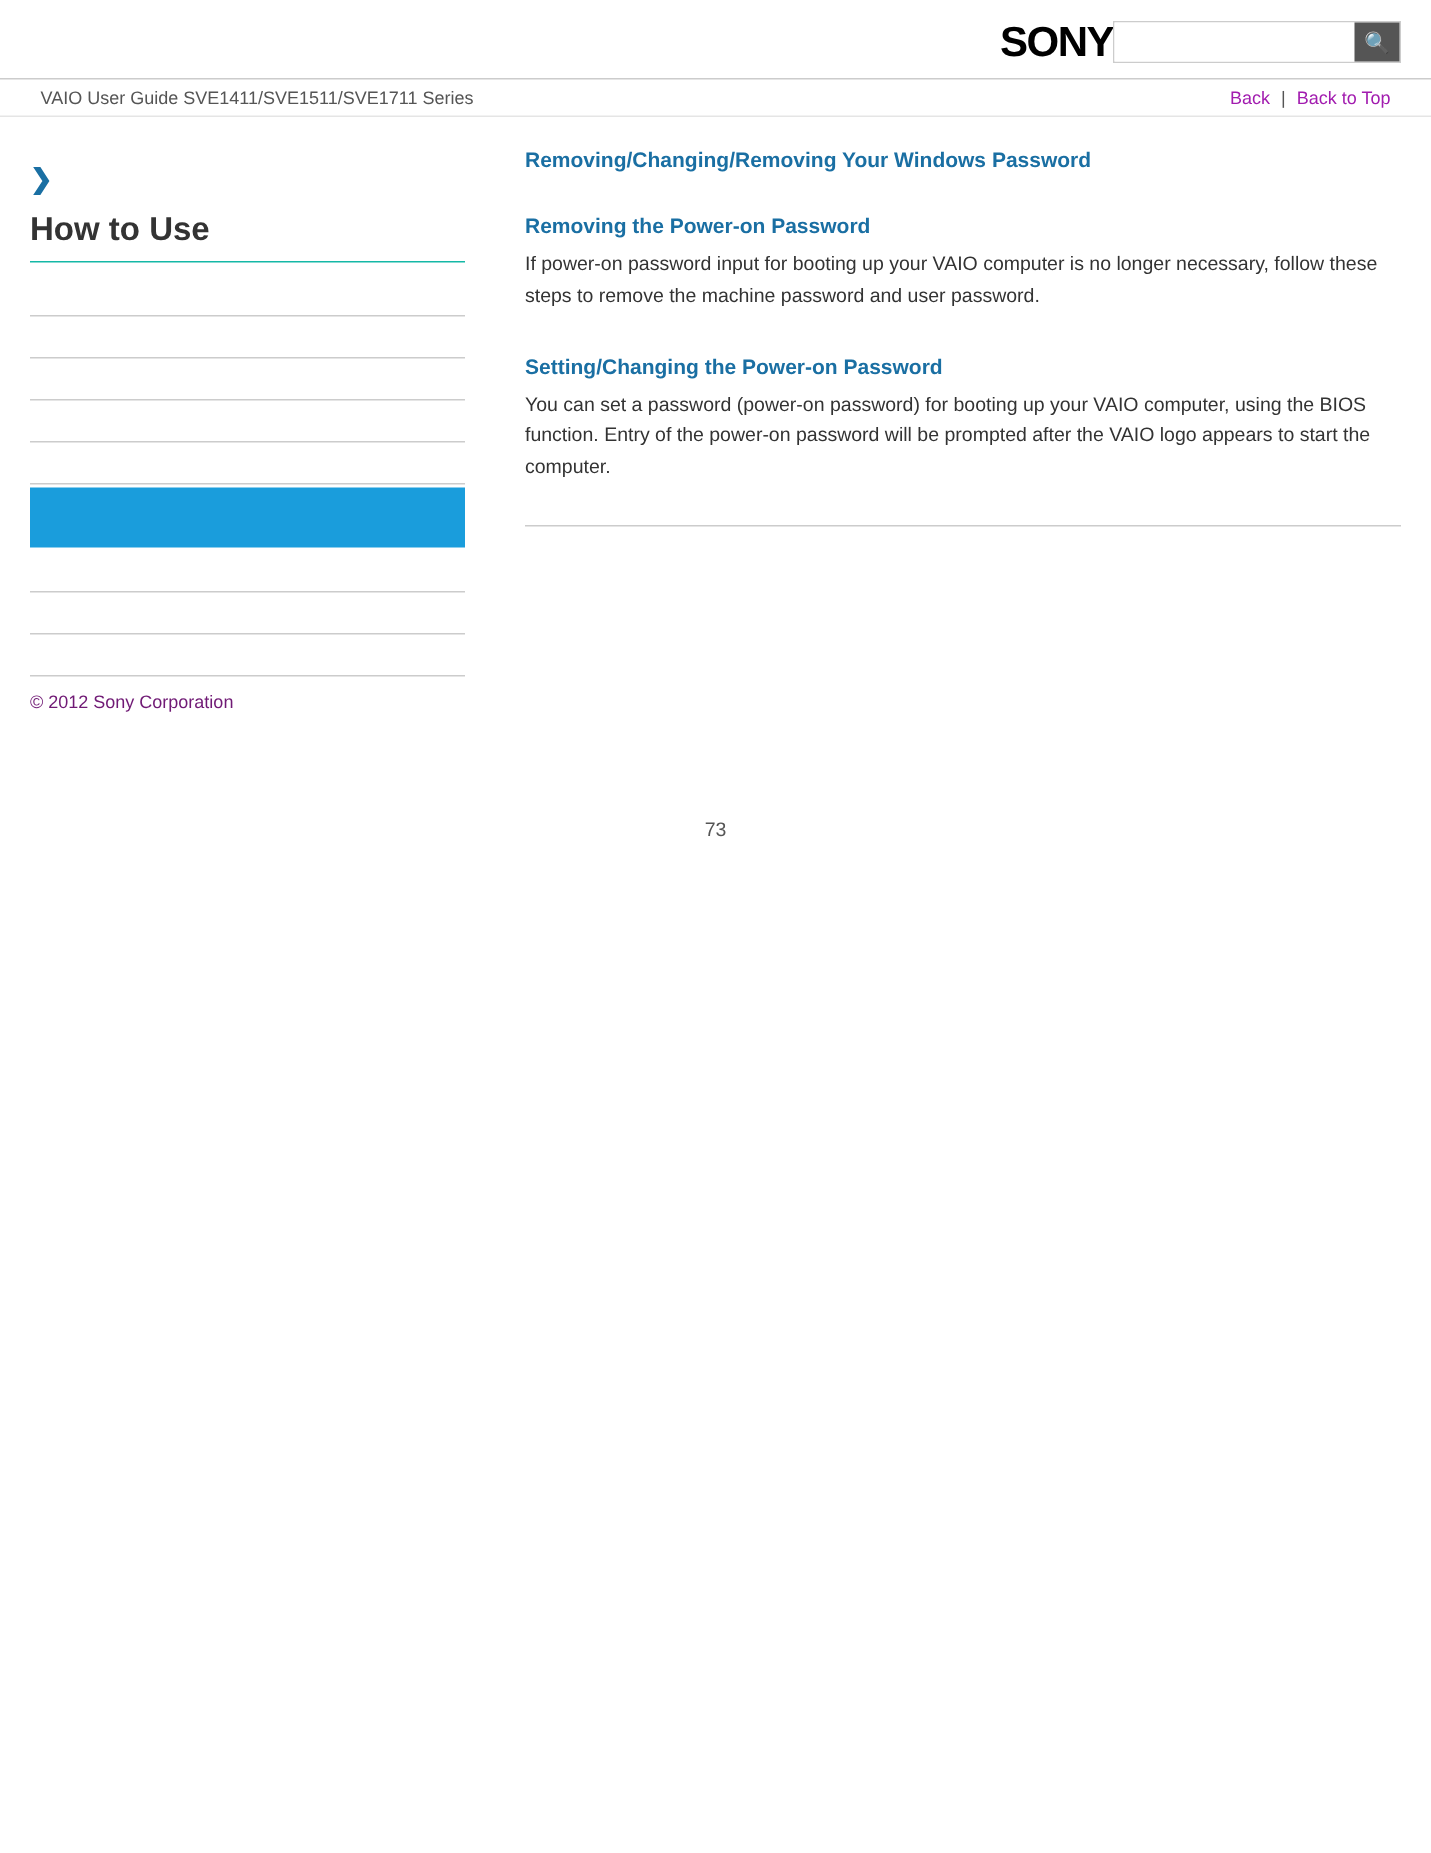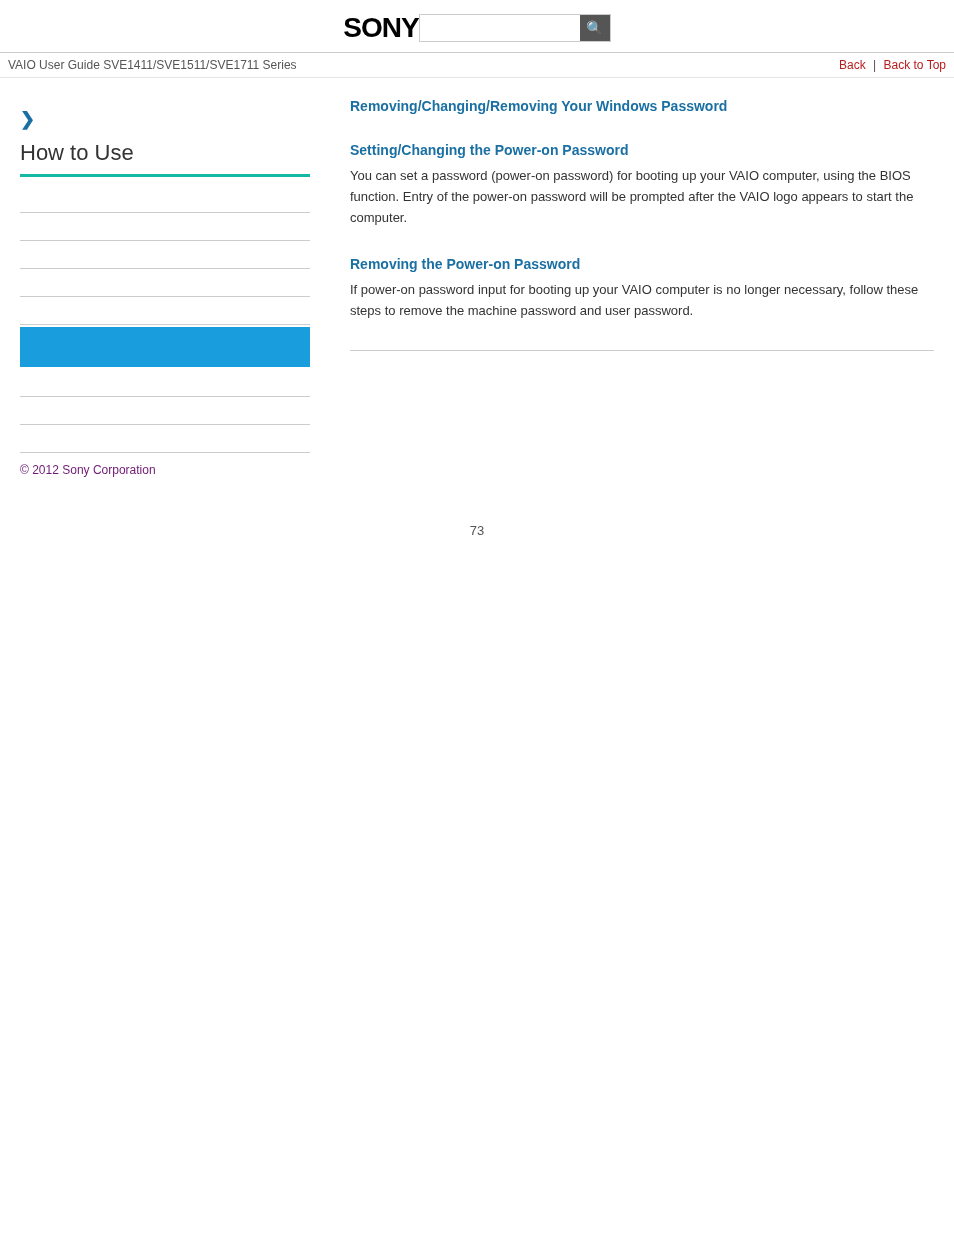--- a/index.html
+++ b/index.html
@@ -9,21 +9,21 @@
       color: #333;
       background: #fff;
       width: 954px;
       min-height: 1235px;
     }
 
     
     .header {
       display: flex;
       align-items: center;
-      justify-content: center;
+      justify-content: flex-end;
       padding: 12px 20px 8px 20px;
       border-bottom: 1px solid #ccc;
     }
     .sony-logo {
       font-size: 28px;
       font-weight: 900;
       letter-spacing: -1px;
       color: #000;
       font-family: Arial Black, Arial, sans-serif;
     }
@@ -51,32 +51,32 @@
       justify-content: center;
       color: #fff;
       font-size: 14px;
     }
 
     
     .nav-bar {
       display: flex;
       justify-content: space-between;
       align-items: flex-start;
-      padding: 5px 8px;
+      padding: 5px 27px;
       font-size: 12px;
       border-bottom: 1px solid #e5e5e5;
     }
     .nav-bar-left {
       color: #555;
     }
     .nav-bar-right {
       color: #0066cc;
     }
     .nav-bar-right a, .nav-link {
-      color: #b91c1c;
+      color: #a21caf;
       text-decoration: none;
       cursor: pointer;
     }
     .nav-bar-right .separator {
       color: #555;
       margin: 0 4px;
     }
 
     
     .main-container {
@@ -97,23 +97,23 @@
       font-size: 18px;
       color: #1a6fa3;
       font-weight: bold;
       margin-bottom: 10px;
       margin-top: 10px;
       display: block;
     }
 
     .sidebar-title {
       font-size: 22px;
-      font-weight: normal;
+      font-weight: bold;
       color: #333;
-      border-bottom: 3px solid #14b8a6;
+      border-bottom: 1px solid #14b8a6;
       padding-bottom: 8px;
       margin-bottom: 8px;
     }
 
     .sidebar-item {
       border-bottom: 1px solid #ccc;
       padding: 8px 0;
       font-size: 12px;
       color: #666;
       min-height: 28px;
@@ -156,21 +156,21 @@
       border: none;
       border-top: 1px solid #ccc;
       margin: 20px 0;
     }
 
     
     .page-number {
       text-align: center;
       font-size: 13px;
       color: #555;
-      margin-top: 16px;
+      margin-top: 40px;
       padding-bottom: 20px;
     }
 
     
     .copyright {
       font-size: 12px;
       color: #701a75;
       padding: 10px 0 10px 0;
     }
   </style>
@@ -215,27 +215,27 @@
     <div class="copyright">© 2012 Sony Corporation</div>
   </div>
 
   <div class="content">
 
     <div class="content-section">
       <div class="content-title">Removing/Changing/Removing Your Windows Password</div>
     </div>
 
     <div class="content-section">
+      <div class="content-title">Removing the Power-on Password</div>
+      <div class="content-body">If power-on password input for booting up your VAIO computer is no longer necessary, follow these steps to remove the machine password and user password.</div>
+    </div>
+
+    <div class="content-section">
       <div class="content-title">Setting/Changing the Power-on Password</div>
       <div class="content-body">You can set a password (power-on password) for booting up your VAIO computer, using the BIOS function. Entry of the power-on password will be prompted after the VAIO logo appears to start the computer.</div>
     </div>
 
-    <div class="content-section">
-      <div class="content-title">Removing the Power-on Password</div>
-      <div class="content-body">If power-on password input for booting up your VAIO computer is no longer necessary, follow these steps to remove the machine password and user password.</div>
-    </div>
-
     <hr class="content-divider">
 
   </div>
 </div>
 
 <div class="page-number">73</div>
 
 </body></html>

